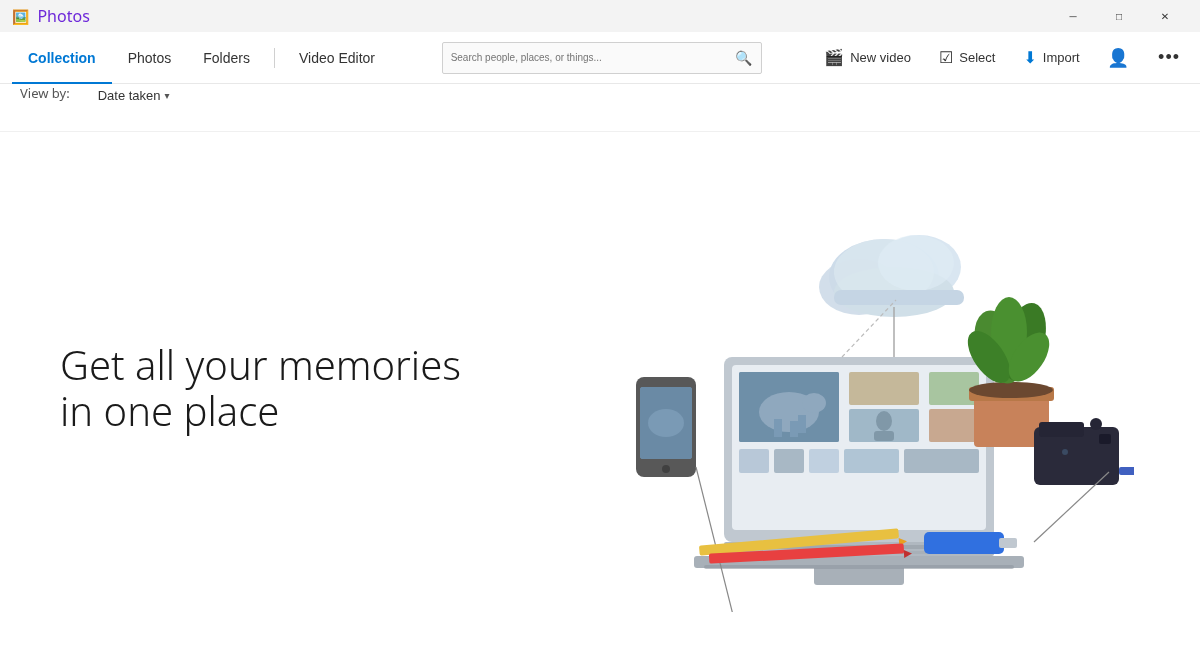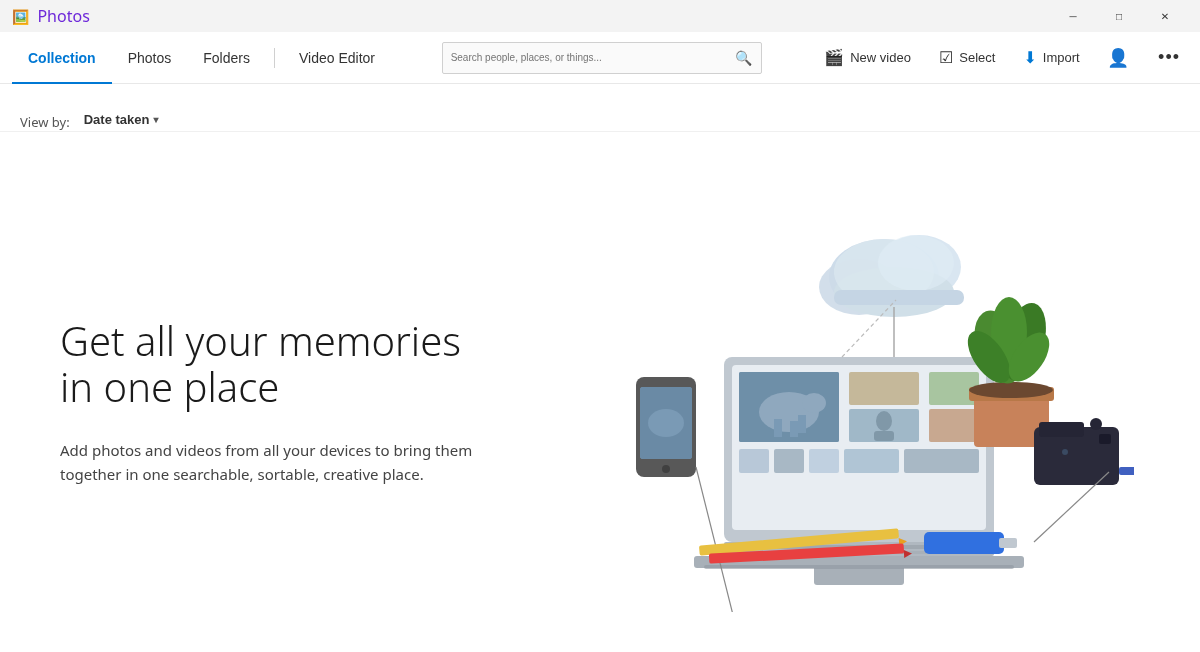--- a/index.html
+++ b/index.html
@@ -146,41 +146,40 @@
       background: transparent;
       border-radius: 2px;
     }
     .action-btn .icon { font-size: 16px; }
     .action-btn.import .icon { color: #0078d4; }
 
     
     .toolbar {
       height: 48px;
       display: flex;
-      align-items: flex-end;
+      align-items: flex-start;
       padding: 0 20px;
-      gap: 6px;
+      gap: 20px;
       border-bottom: 1px solid #f0f0f0;
     }
     .viewby-label {
       font-size: 13px;
       color: #555;
     }
     .viewby-select {
       display: flex;
       align-items: center;
       gap: 4px;
       padding: 4px 8px;
       border: none;
       background: transparent;
       font-size: 13px;
       color: #333;
       cursor: pointer;
       border-radius: 2px;
-      font-weight: bold;
     }
     .chevron { font-size: 10px; color: #555; }
 
     
     .main-content {
       display: flex;
       align-items: center;
       height: calc(652px - 32px - 52px - 48px);
       padding: 0 60px;
       position: relative;
@@ -289,21 +288,20 @@
     <span class="chevron">▾</span>
   </button>
 </div>
 
 <div class="main-content">
   <div class="hero-text">
     <h1 class="hero-heading">
       <span>Get all your memories</span><br>
       <span>in one place</span>
     </h1>
-    <p class="hero-subtext">Add photos and videos from all your devices to bring them together in one searchable, sortable, creative place.</p>
   </div>
 
   <div class="illustration">
     <svg class="illus-svg" viewBox="0 0 520 440" xmlns="http://www.w3.org/2000/svg">
 
       <g transform="translate(190, 10)">
 
         <ellipse cx="80" cy="95" rx="55" ry="38" fill="#c8d8e8" opacity="0.9"></ellipse>
         <ellipse cx="115" cy="85" rx="42" ry="32" fill="#d5e3ef" opacity="0.9"></ellipse>
         <ellipse cx="55" cy="105" rx="40" ry="28" fill="#cddae8" opacity="0.9"></ellipse>

